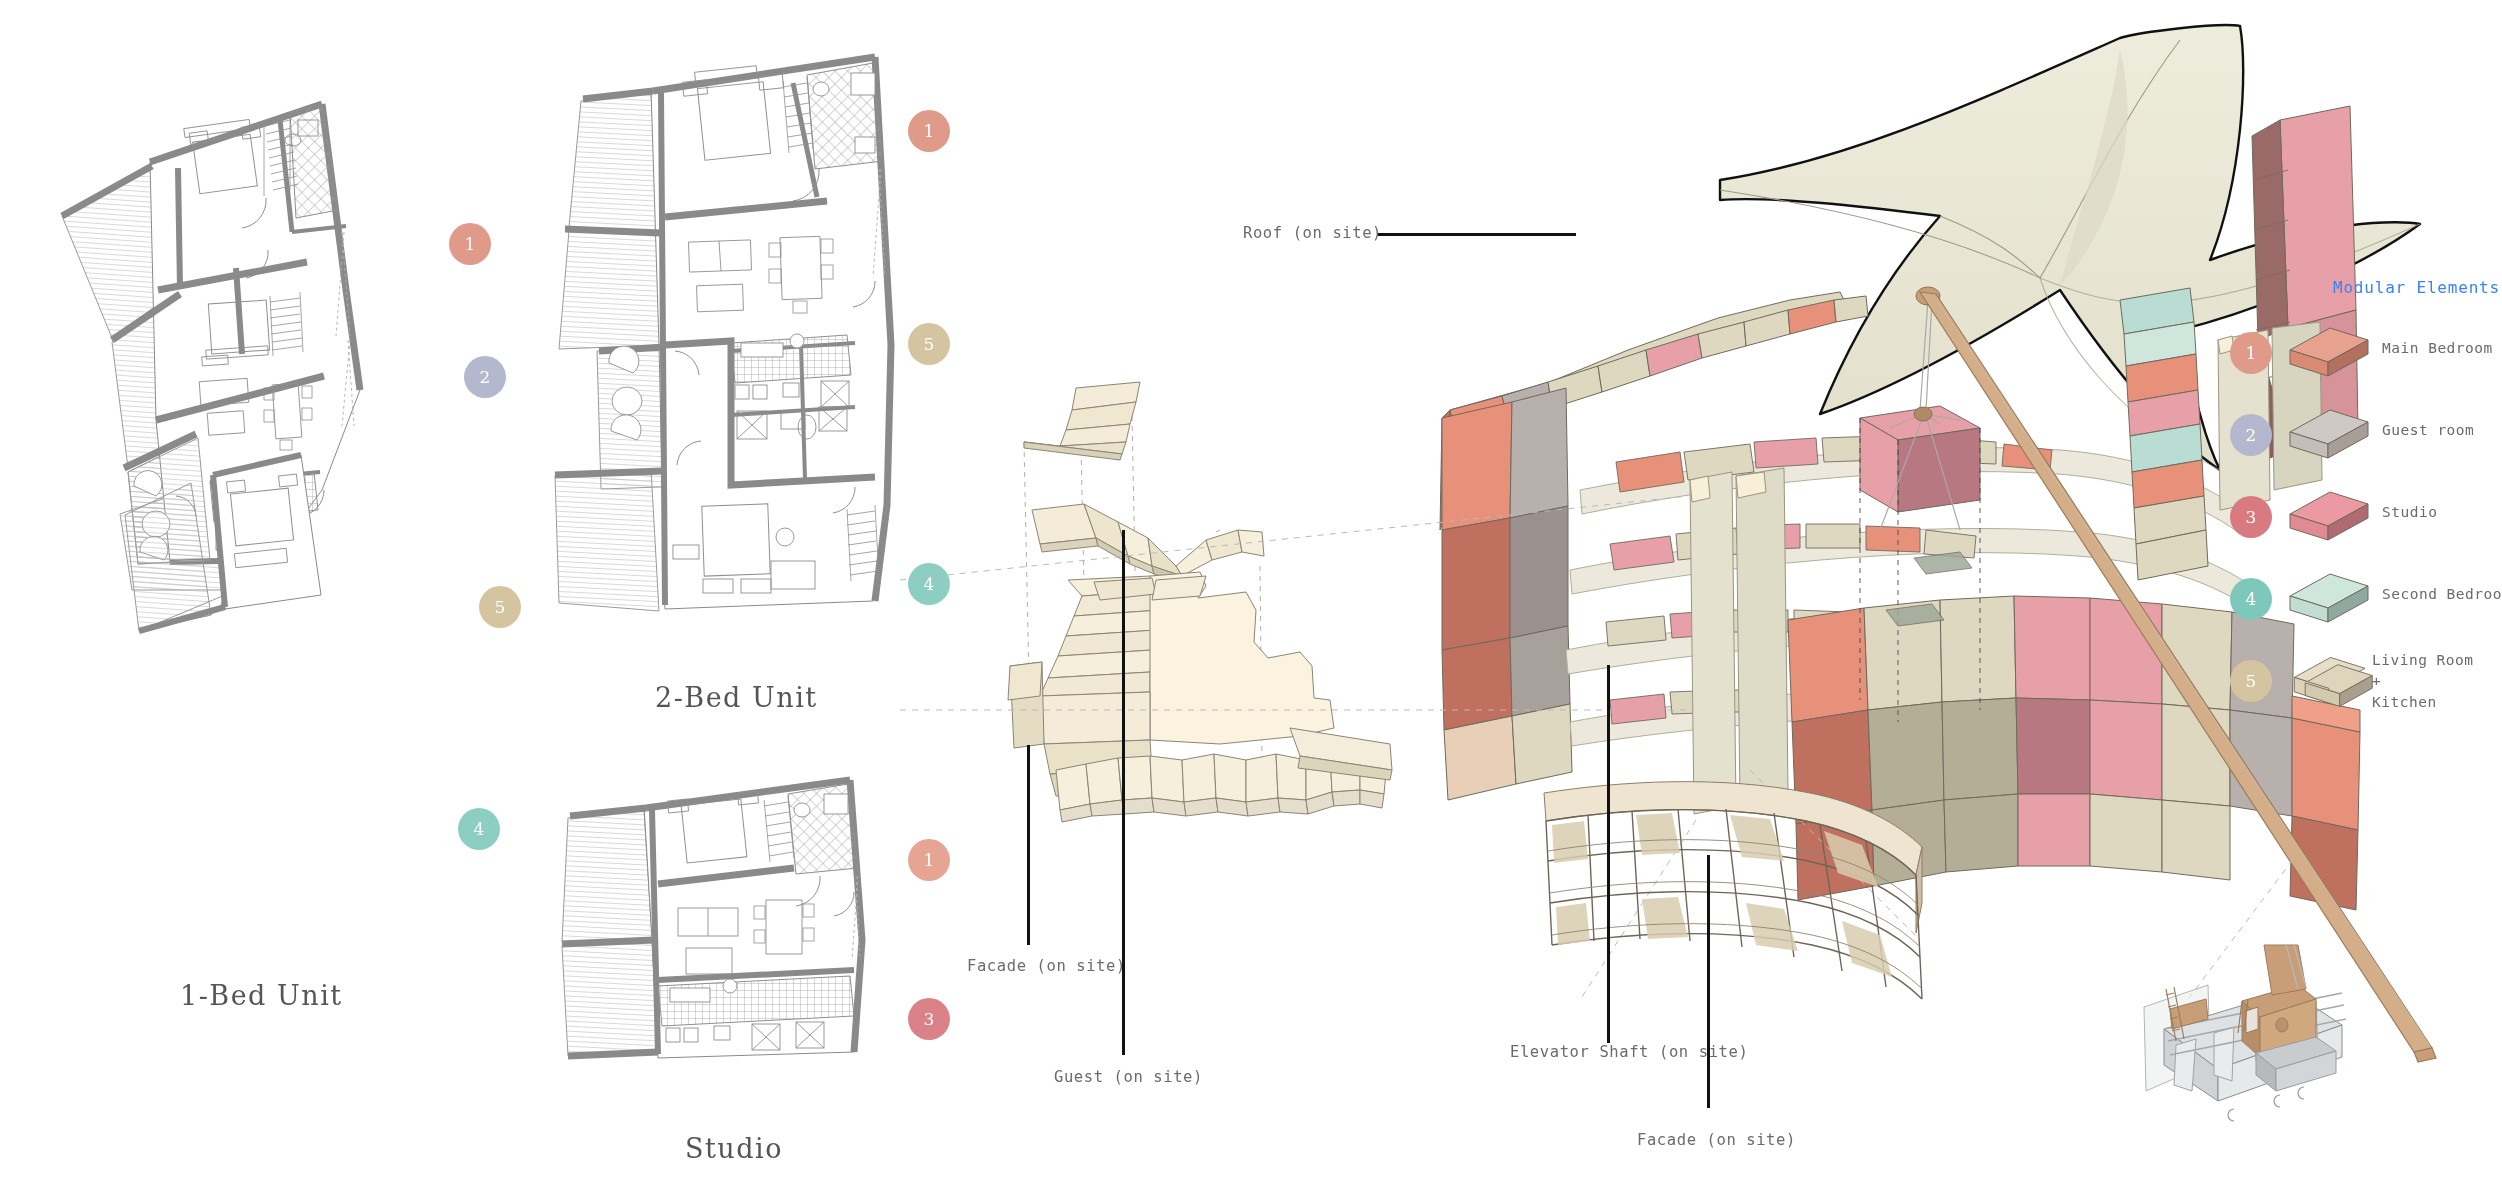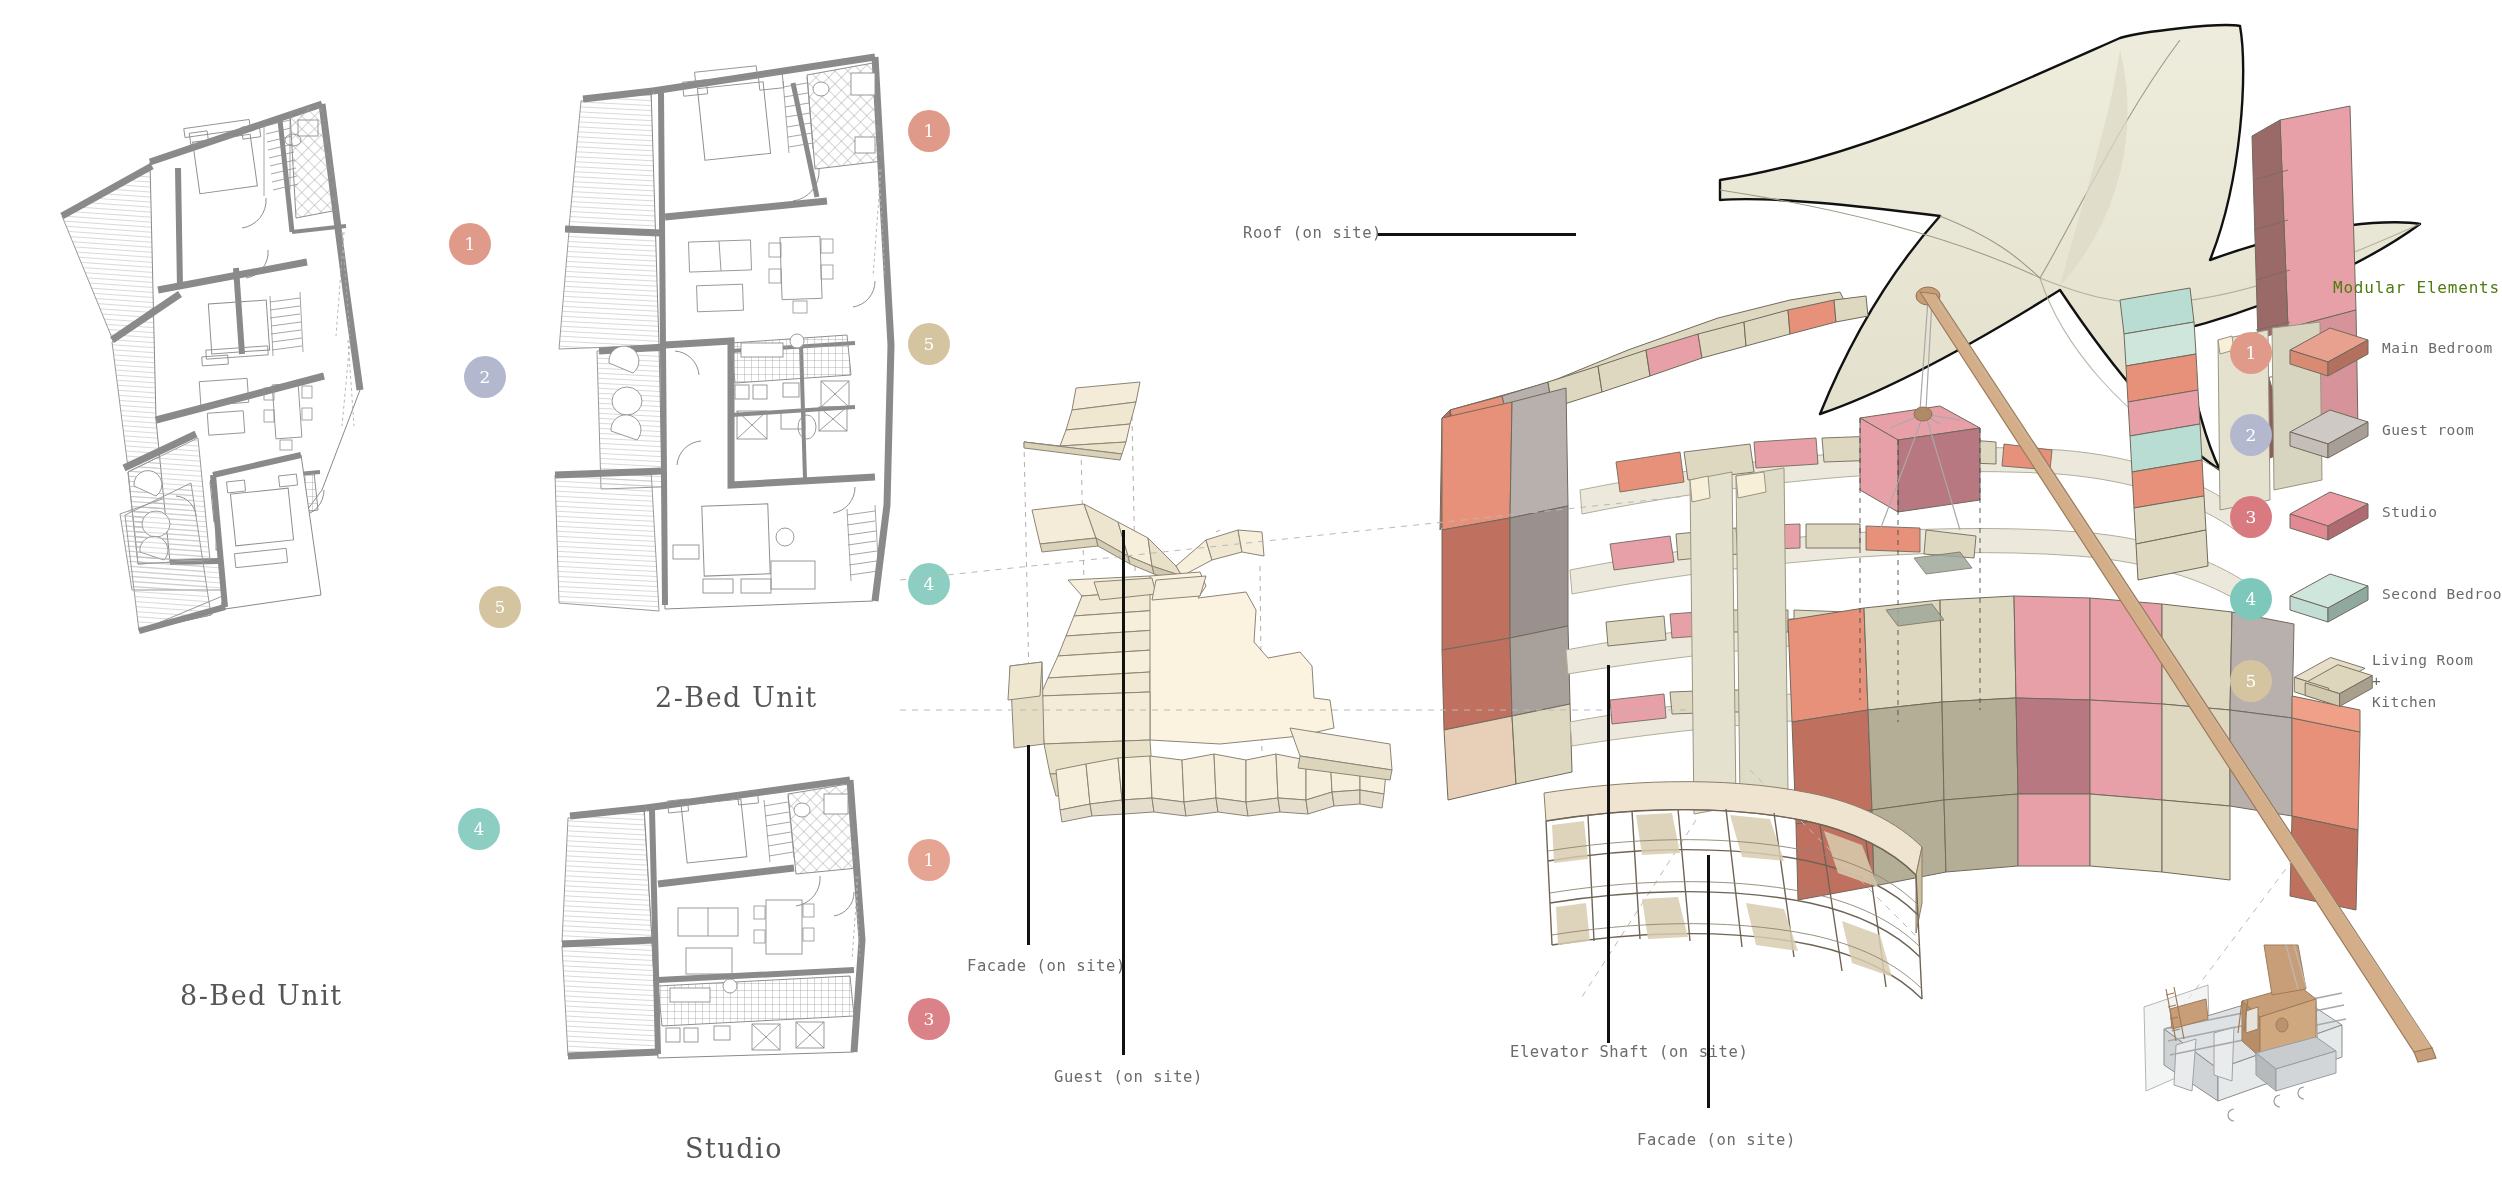--- a/index.html
+++ b/index.html
@@ -29,21 +29,21 @@
     position:absolute;width:42px;height:42px;border-radius:50%;
     display:flex;align-items:center;justify-content:center;
     color:#fff;font-size:17px;font-family:"DejaVu Serif","Liberation Serif",serif;
     letter-spacing:0;
   }
 
   
   #legend{position:absolute;left:2230px;top:272px;width:262px;}
   #legend-title{
     position:absolute;left:2333px;top:278px;font-size:16px;letter-spacing:.8px;
-    color:#4d7c0f;white-space:nowrap;
+    color:#3b82f6;white-space:nowrap;
   }
   .legend-row{position:absolute;left:0;width:262px;height:62px;}
   .legend-badge{position:absolute;left:0;top:8px;}
   .legend-iso{position:absolute;left:56px;top:0;width:86px;height:58px;}
   .legend-text{
     position:absolute;left:152px;top:14px;font-size:14.5px;color:#6b6b6b;
     letter-spacing:.5px;line-height:1.45;white-space:nowrap;
   }
   .legend-text.multi{top:-2px;width:118px;left:142px;white-space:normal;}
 
@@ -187,21 +187,21 @@
   <div class="badge" style="left:464px;top:356px;background:#b4b8cf;">
     <span>2</span>
     </div>
   <div class="badge" style="left:479px;top:586px;background:#d4c5a0;">
     <span>5</span>
     </div>
   <div class="badge" style="left:458px;top:808px;background:#8ccfc2;">
     <span>4</span>
     </div>
 
-  <div class="unit-title" style="left:180px;top:980px;">8-Bed Unit</div>
+  <div class="unit-title" style="left:180px;top:980px;">1-Bed Unit</div>
 
   <div class="plan" style="left:555px;top:45px;">
     <svg width="350" height="620" viewBox="0 0 350 620">
       <defs>
         <pattern id="hatchC" width="5" height="5" patternUnits="userSpaceOnUse" patternTransform="rotate(3)">
           <line x1="0" y1="0" x2="5" y2="0" stroke="#b9b9b9" stroke-width="1.1"></line>
         </pattern>
         <pattern id="tileC" width="9" height="9" patternUnits="userSpaceOnUse" patternTransform="rotate(45)">
           <line x1="0" y1="0" x2="0" y2="9" stroke="#9d9d9d" stroke-width=".9"></line>
           <line x1="0" y1="0" x2="9" y2="0" stroke="#9d9d9d" stroke-width=".9"></line>

